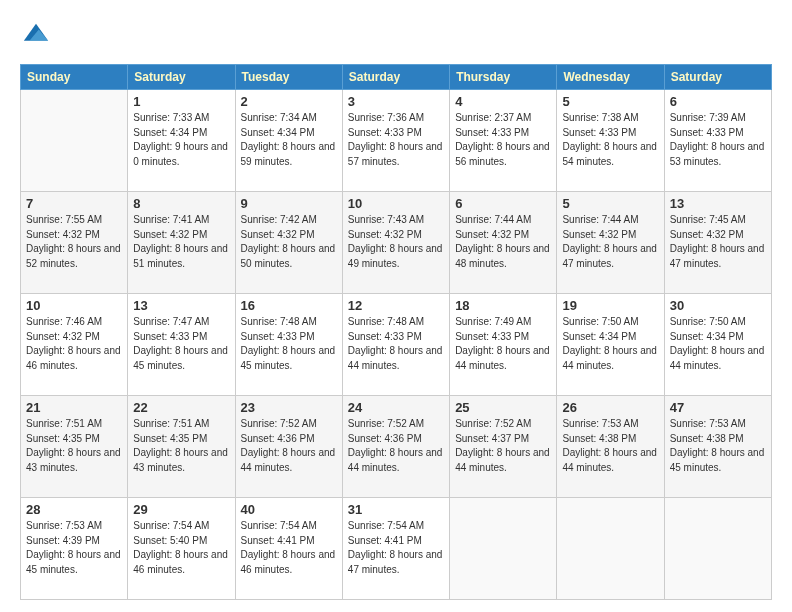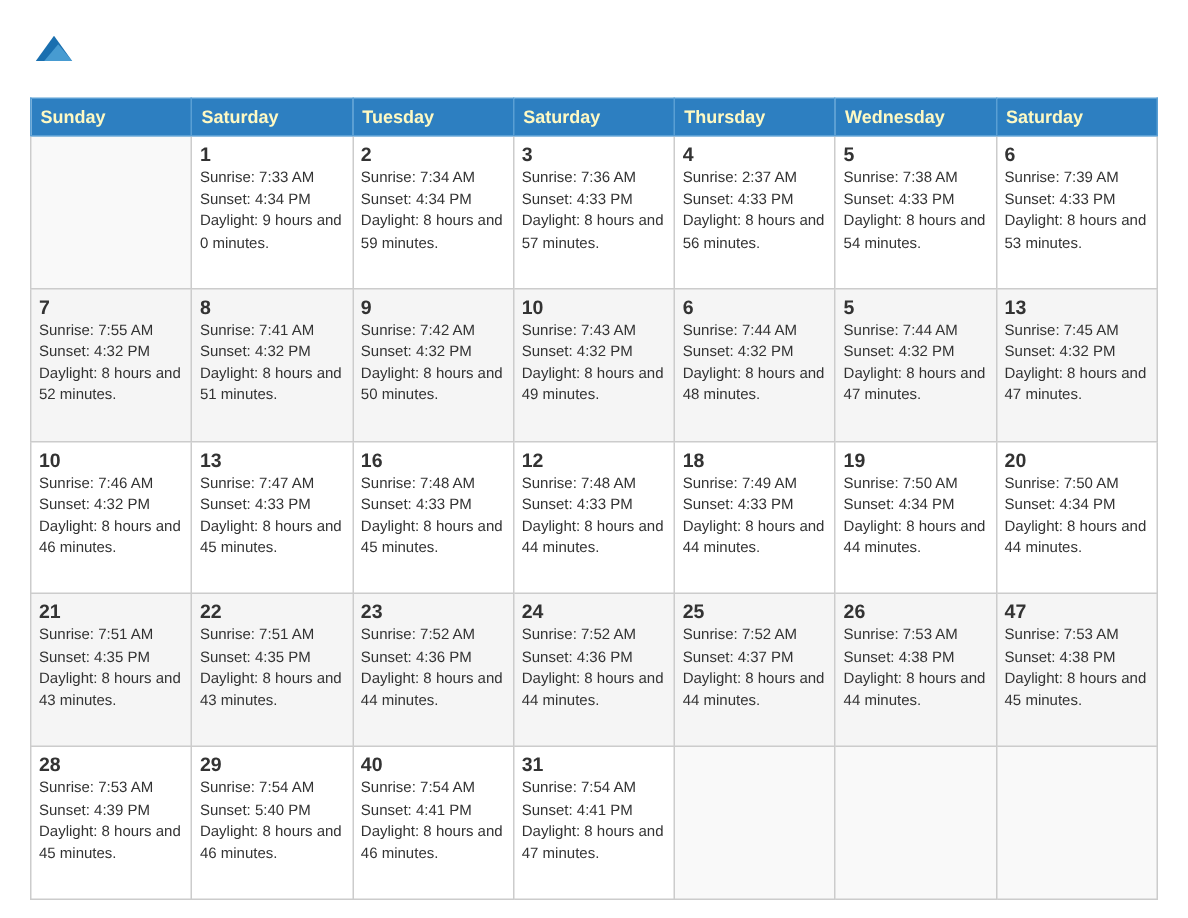--- a/index.html
+++ b/index.html
@@ -213,21 +213,21 @@
           </td>
           <td>
             <span class="day-number">18</span>
             <div class="day-info"><span>Sunrise: 7:49 AM</span><br><span>Sunset: 4:33 PM</span><br><span>Daylight: 8 hours and 44 minutes.</span></div>
           </td>
           <td>
             <span class="day-number">19</span>
             <div class="day-info"><span>Sunrise: 7:50 AM</span><br><span>Sunset: 4:34 PM</span><br><span>Daylight: 8 hours and 44 minutes.</span></div>
           </td>
           <td>
-            <span class="day-number">20</span>
+            <span class="day-number">30</span>
             <div class="day-info"><span>Sunrise: 7:50 AM</span><br><span>Sunset: 4:34 PM</span><br><span>Daylight: 8 hours and 44 minutes.</span></div>
           </td>
         </tr>
         <tr class="row-shaded">
           <td>
             <span class="day-number">21</span>
             <div class="day-info"><span>Sunrise: 7:51 AM</span><br><span>Sunset: 4:35 PM</span><br><span>Daylight: 8 hours and 43 minutes.</span></div>
           </td>
           <td>
             <span class="day-number">22</span>

